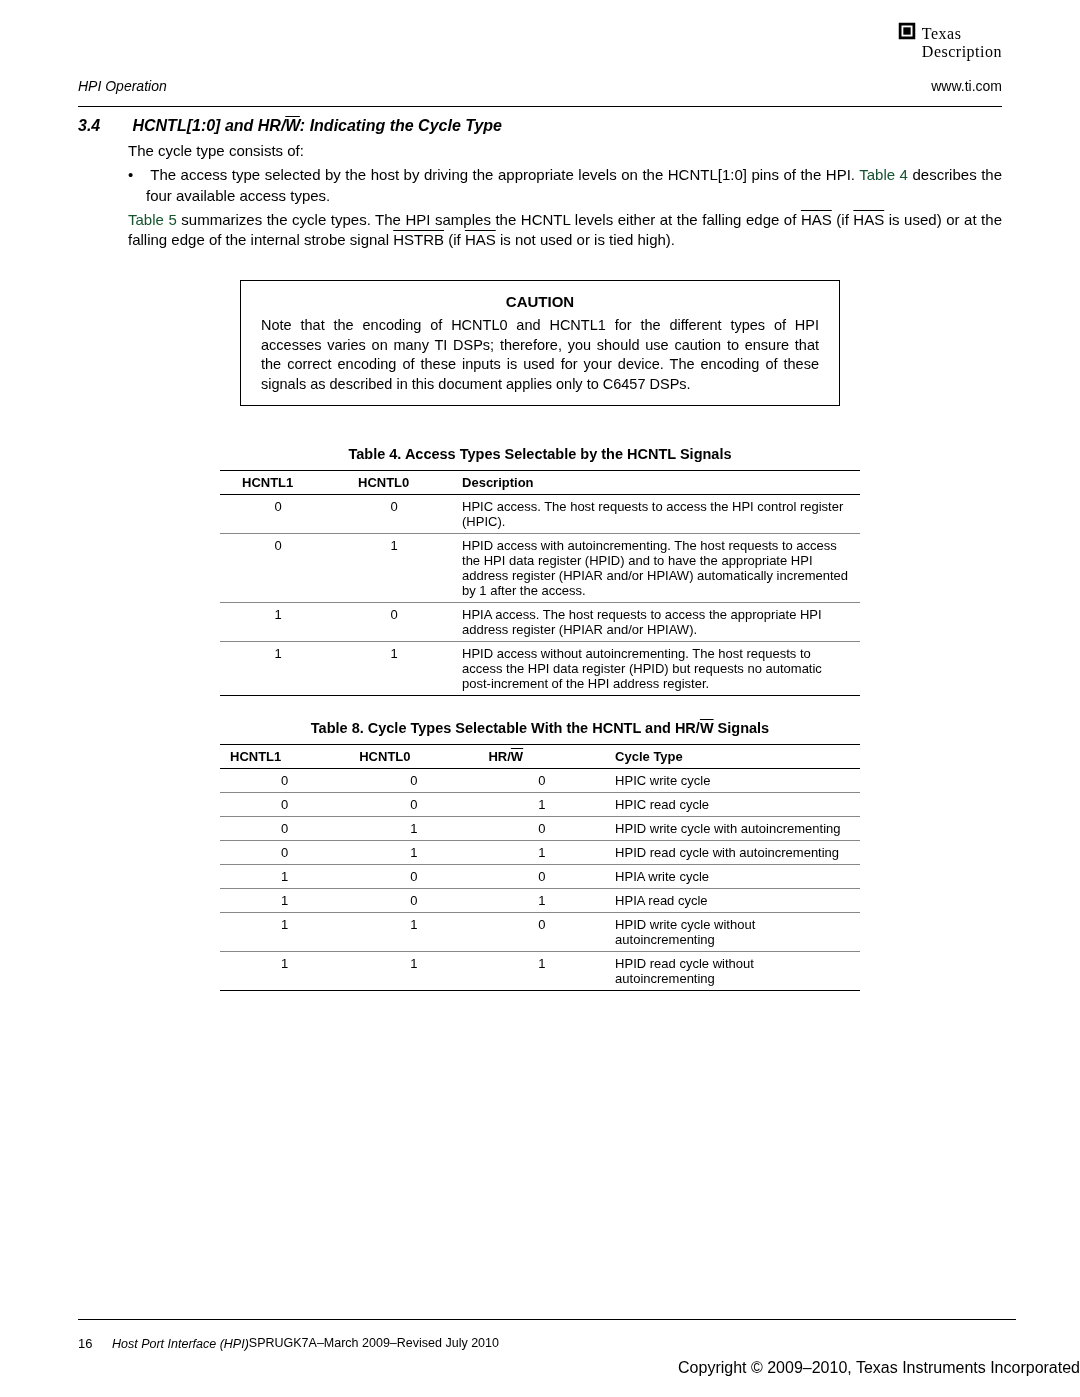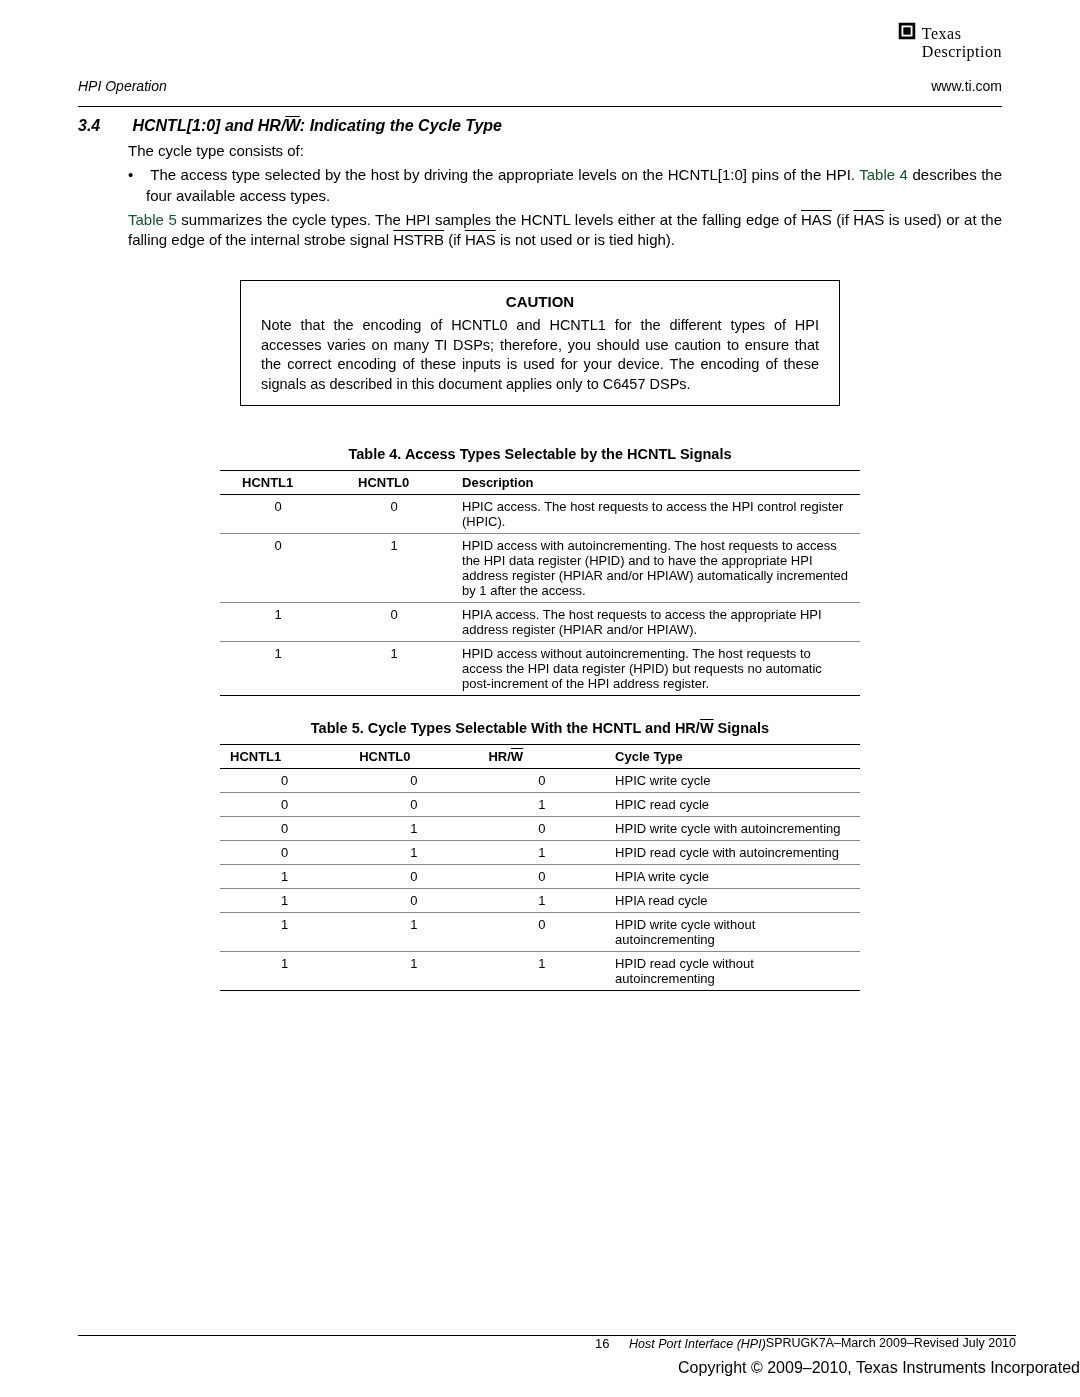--- a/index.html
+++ b/index.html
@@ -147,24 +147,24 @@
   .t5 th:nth-child(2), .t5 td:nth-child(2) { width: 120px;}
   .t5 th:nth-child(3), .t5 td:nth-child(3) { width: 120px;}
   .t5 th { text-align: left; padding-left: 30px;}
   .t5 th:nth-child(4){ padding-left: 10px;}
   .footer {
     position: absolute;
     bottom: 46px;
     left: 78px;
     right: 64px;
     border-top: 1.5px solid #000;
-    padding-top: 0;
+    padding-top: 16px;
     font-size: 12.5px;
     display: flex;
-    justify-content: flex-end;
+    justify-content: flex-start;
     align-items: flex-start;
   }
   .footer-left { }
   .footer-pg { margin-right: 16px; font-size: 13px;}
   .footer-title { font-style: italic; }
   .copyright {
     position: absolute;
     bottom: 20px;
     left: 0; right: 0;
     text-align: right;
@@ -241,21 +241,21 @@
     </tr>
     <tr class="last">
       <td>1</td>
       <td>1</td>
       <td>HPID access without autoincrementing. The host requests to access the HPI data register (HPID) but requests no automatic post-increment of the HPI address register.</td>
     </tr>
   </tbody>
 </table>
 
 <div class="table-title">
-  <span>Table 5. Cycle Types Selectable With the HCNTL and HR/</span><span class="ovl">W</span><span> Signals</span>
+  <span>Table 8. Cycle Types Selectable With the HCNTL and HR/</span><span class="ovl">W</span><span> Signals</span>
 </div>
 <table class="data t5">
   <thead>
     <tr>
       <th>HCNTL1</th>
       <th>HCNTL0</th>
       <th><span>HR/</span><span class="ovl">W</span></th>
       <th>Cycle Type</th>
     </tr>
   </thead>

